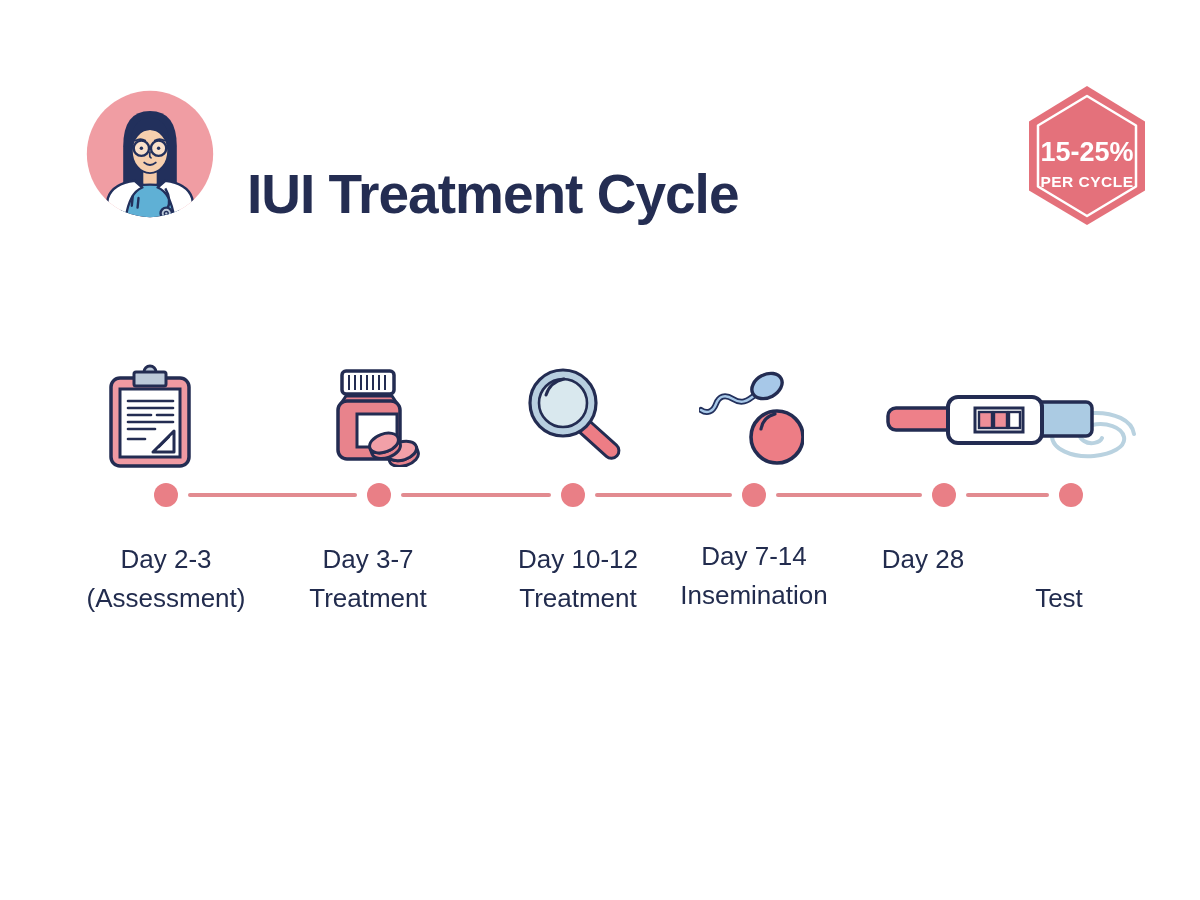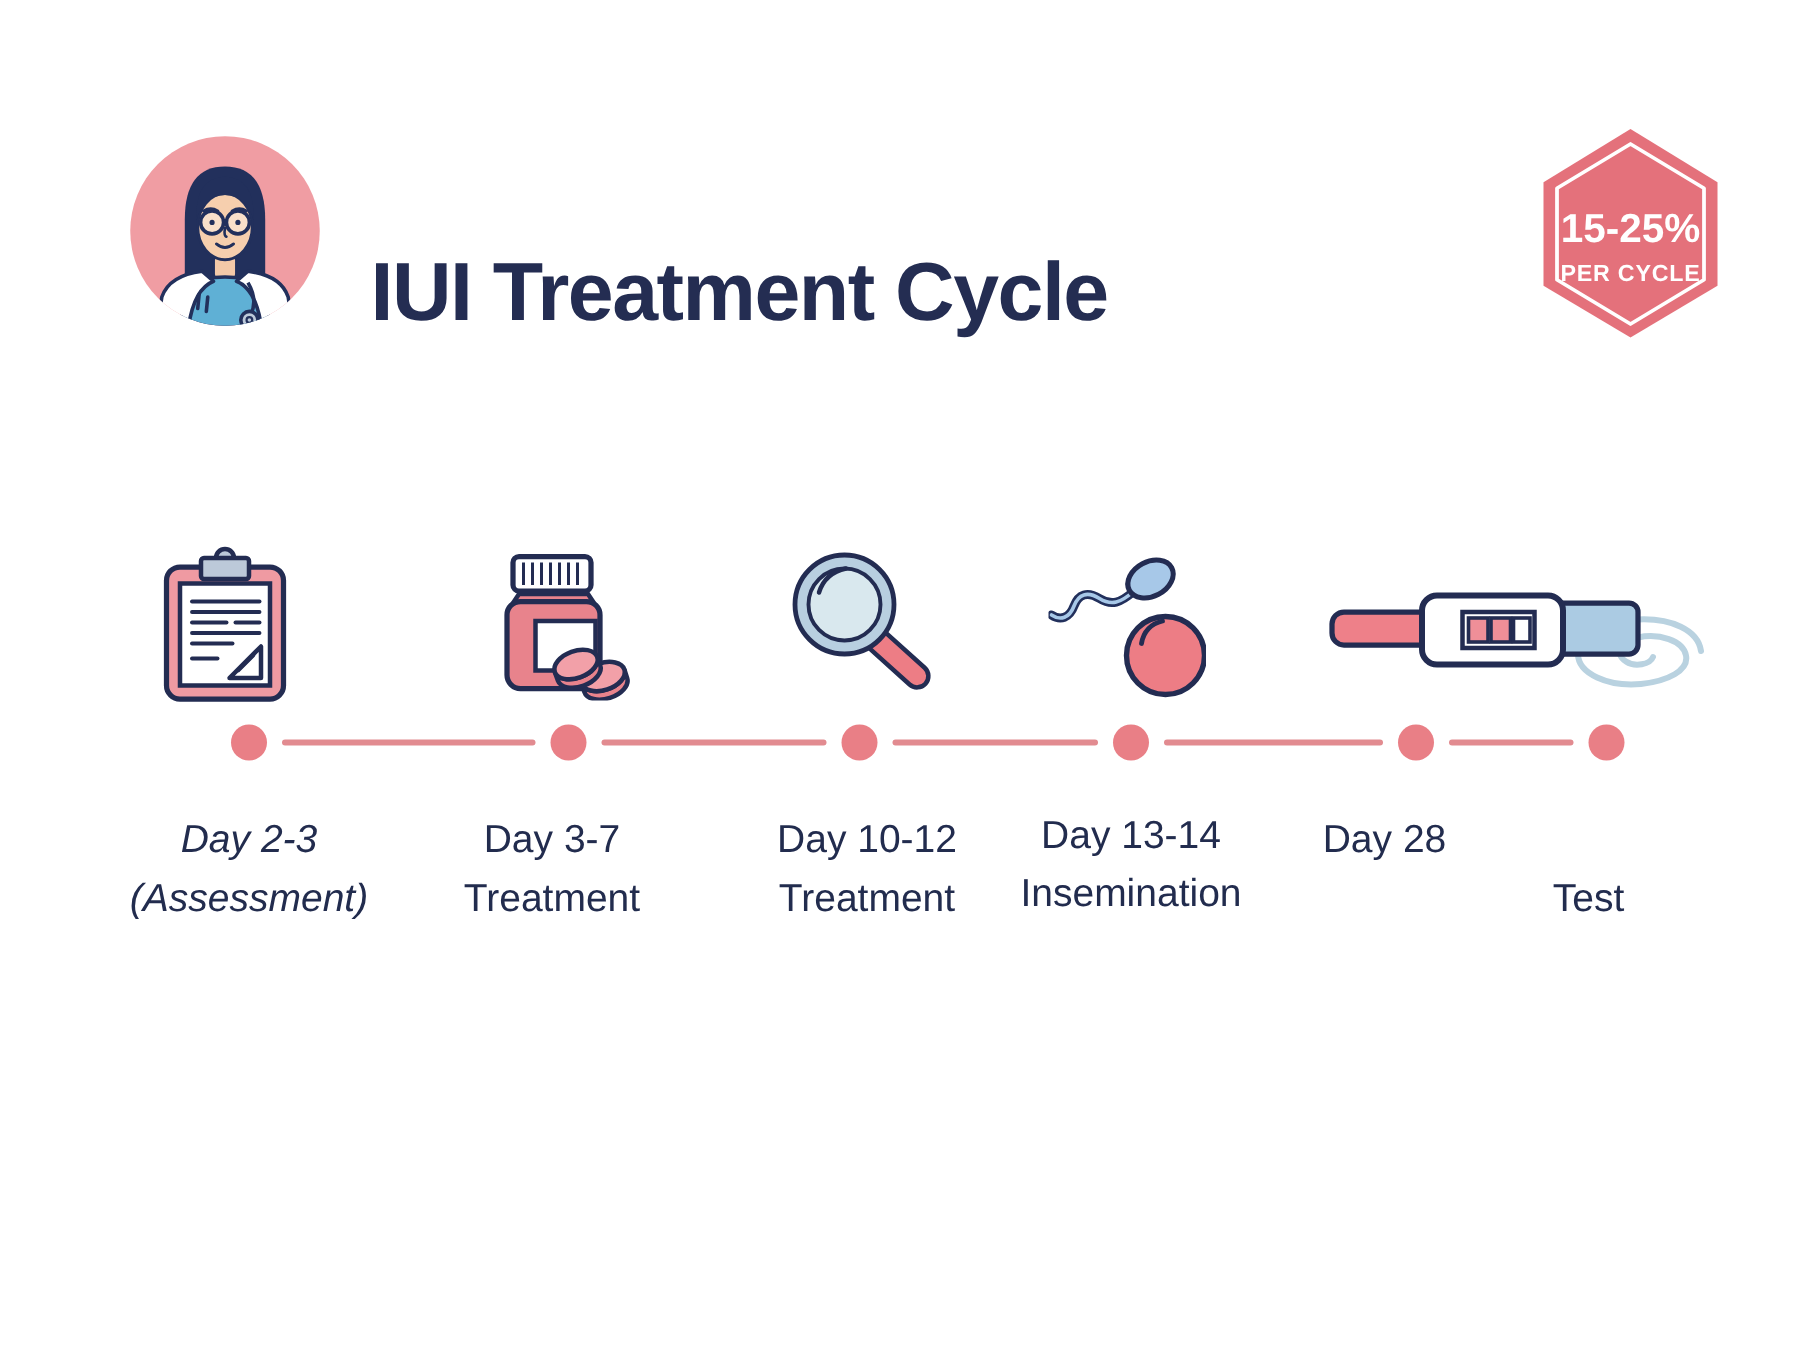--- a/index.html
+++ b/index.html
@@ -150,34 +150,34 @@
   <div class="seg" style="left:776px;width:146px;"></div>
   <div class="seg" style="left:966px;width:83px;"></div>
 
   <div class="dot" style="left:154px;"></div>
   <div class="dot" style="left:367px;"></div>
   <div class="dot" style="left:561px;"></div>
   <div class="dot" style="left:742px;"></div>
   <div class="dot" style="left:932px;"></div>
   <div class="dot" style="left:1059px;"></div>
 
-  <div class="m-label" style="left:46px;font-style:italic;">
+  <div class="m-label" style="left:46px;">
     <div>Day 2-3</div>
     <div>(Assessment)</div>
   </div>
   <div class="m-label" style="left:248px;">
     <div>Day 3-7</div>
     <div>Treatment</div>
   </div>
   <div class="m-label" style="left:458px;">
     <div>Day 10-12</div>
     <div>Treatment</div>
   </div>
   <div class="m-label" style="left:634px;top:537px;">
-    <div>Day 13-14</div>
+    <div>Day 7-14</div>
     <div>Insemination</div>
   </div>
   <div class="m-label" style="left:803px;">
     <div>Day 28</div>
   </div>
   <div class="m-label" style="left:939px;top:535px;margin-top:44px;">
     <div>Test</div>
   </div>
 
 </div>

